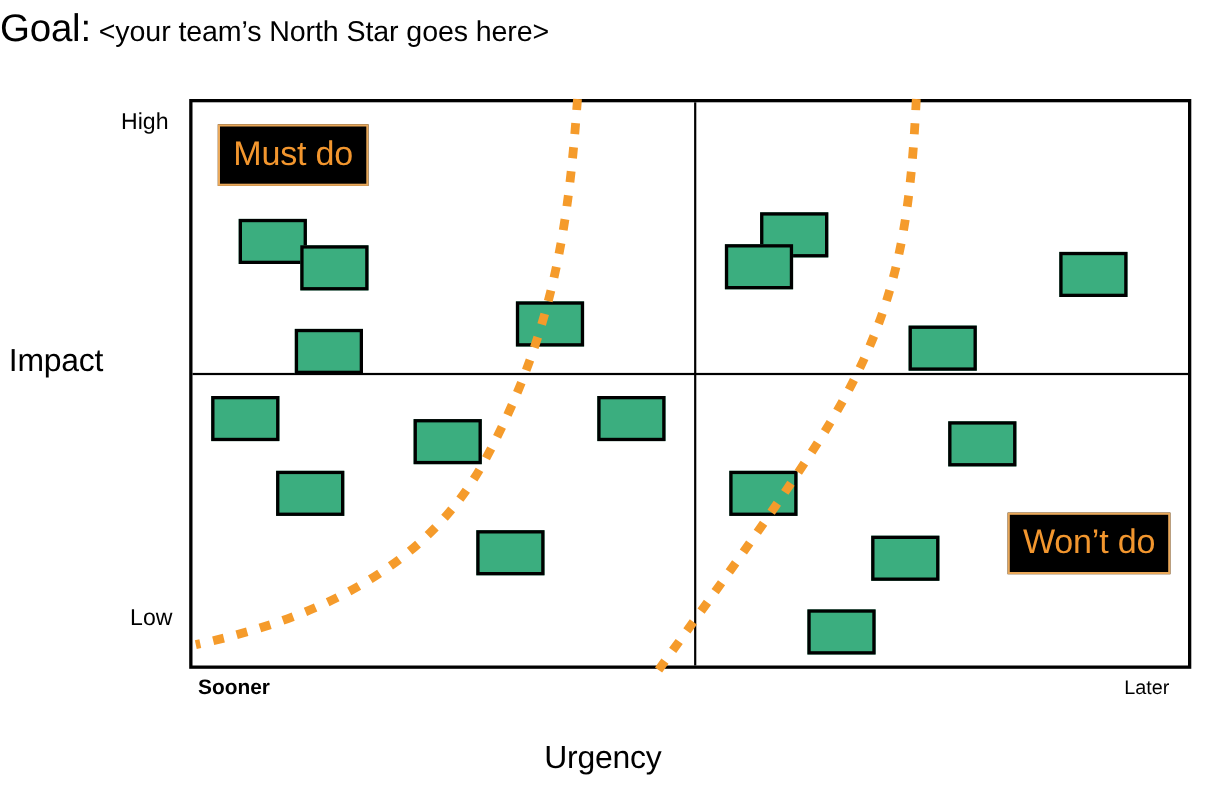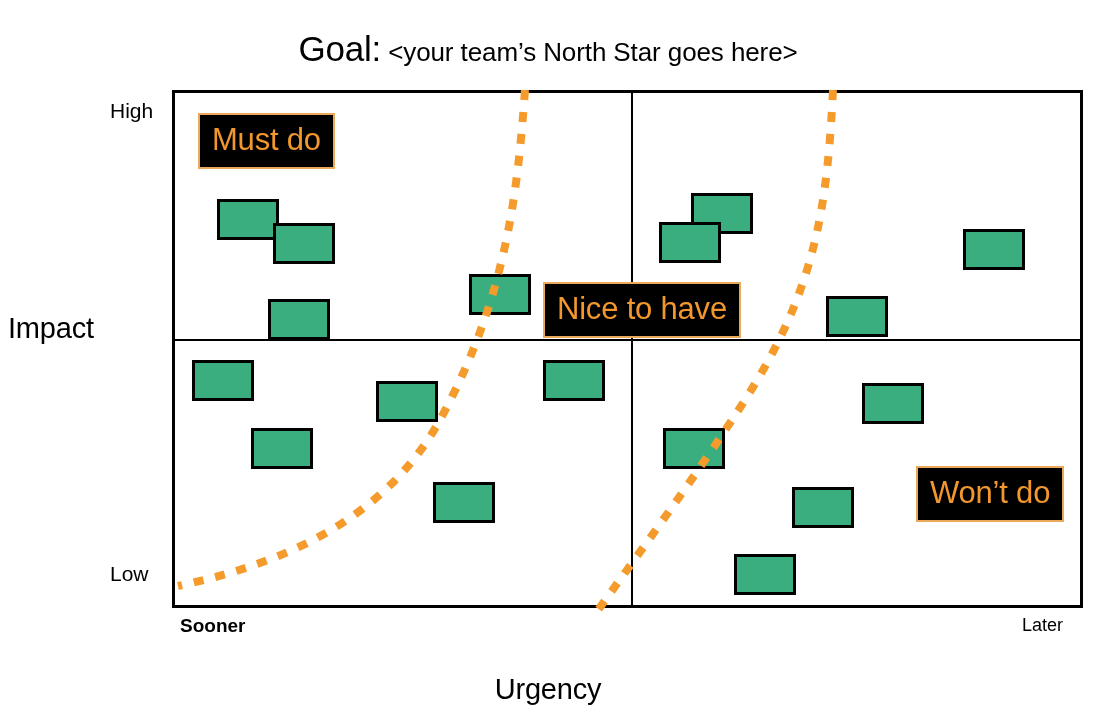--- a/index.html
+++ b/index.html
@@ -19,23 +19,21 @@
     width: 1096px;
     height: 720px;
   }
 
   
   .title {
     position: absolute;
     left: 0;
     top: 6px;
     width: 1096px;
-    text-align: center;
     white-space: nowrap;
-    margin-top: 23px;
   }
   .title-goal {
     font-size: 35px;
     letter-spacing: -0.2px;
     color: #000;
   }
   .title-rest {
     font-size: 26px;
     letter-spacing: -0.1px;
     color: #000;
@@ -74,23 +72,23 @@
     position: absolute;
     left: 110px;
     top: 99px;
     font-size: 21px;
     text-align: left;
     width: 55px;
   }
   .ax-low {
     position: absolute;
     left: 110px;
-    top: 562px;
+    top: 550px;
     font-size: 21px;
-    text-align: left;
+    text-align: center;
     width: 55px;
   }
   .ax-impact {
     position: absolute;
     left: 8px;
     top: 312px;
     font-size: 29px;
     letter-spacing: -0.2px;
   }
   .ax-sooner {
@@ -191,16 +189,15 @@
       <div class="note" style="left: 792px; top: 487px; width: 62px; height: 41px; background: rgb(59, 174, 127); border-color: rgb(0, 0, 0);"></div>
       <div class="note" style="left: 734px; top: 554px; width: 62px; height: 41px; background: rgb(59, 174, 127); border-color: rgb(0, 0, 0);"></div>
     </div>
 
   <svg class="curves" id="curves-layer" width="1096" height="720" viewBox="0 0 1096 720">
       <path d="M 525 90 C 517 200 505 300 440 420 C 390 510 300 560 178 586" fill="none" stroke="#F59B2B" stroke-width="8" stroke-linecap="butt" stroke-dasharray="10 12"></path>
       <path d="M 833 90 C 827 210 815 290 745 400 C 700 470 645 545 598 610" fill="none" stroke="#F59B2B" stroke-width="8" stroke-linecap="butt" stroke-dasharray="10 12"></path>
     </svg>
 
   <div class="qlabel" id="qlabel-must">Must do</div>
-  <div class="qlabel" id="qlabel-nice">Nice to have</div>
   <div class="qlabel" id="qlabel-wont">Won’t do</div>
 
 </div>
 
 </body></html>

